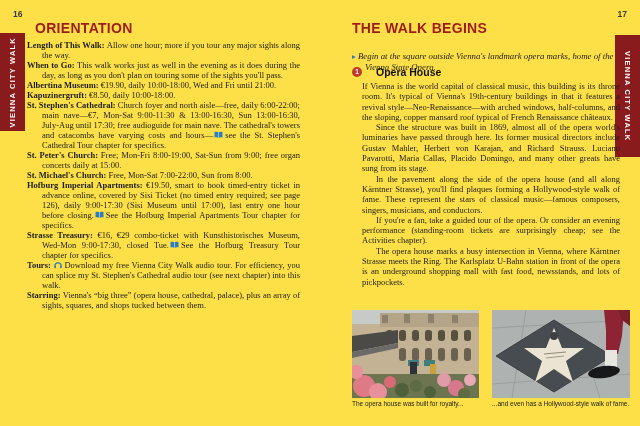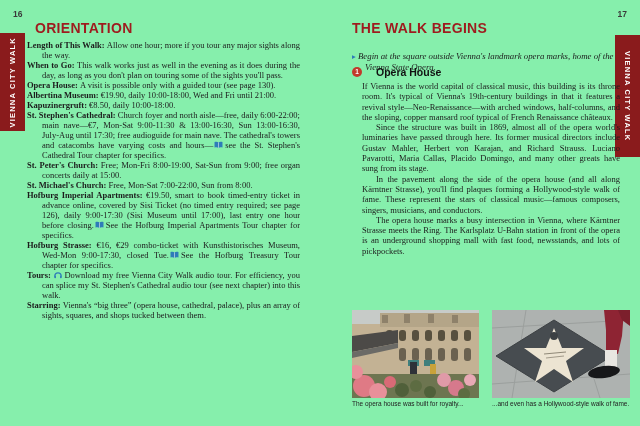--- a/index.html
+++ b/index.html
@@ -1,18 +1,18 @@
 <!DOCTYPE html>
 <html><head>
 <meta charset="utf-8">
 <style>
   html,body { margin:0; padding:0; background:#e9e9e9; }
   .stage {
     position:relative; width:640px; height:426px; margin:0 auto;
-    background:#86efac; overflow:hidden;
+    background:#fde047; overflow:hidden;
     font-family:"Liberation Serif", serif; color:#1c1c1c;
     -webkit-font-smoothing:antialiased;
   }
   .pagenum {
     position:absolute; top:9px;
     font-family:"Liberation Sans", sans-serif; font-weight:bold; font-size:8.5px; color:#3a3a3a;
   }
   .pagenum.pn-left { left:13px; }
   .pagenum.pn-right { right:13px; }
 
@@ -90,34 +90,33 @@
   <div class="tab tab-right">
     <span class="vert">VIENNA CITY WALK</span>
   </div>
 
   <h1 class="page-title pt-left">ORIENTATION</h1>
   <h1 class="page-title pt-right">THE WALK BEGINS</h1>
 
   <div class="orientation-list">
       <p class="entry"><b>Length of This Walk: </b>Allow one hour; more if you tour any major sights along the way.</p>
       <p class="entry"><b>When to Go: </b>This walk works just as well in the evening as it does during the day, as long as you don't plan on touring some of the sights you'll pass.</p>
-      <p class="entry"><b>Opera House: </b>A visit is possible only with a guided tour (see page 130).</p>
       <p class="entry"><b>Albertina Museum: </b>€19.90, daily 10:00-18:00, Wed and Fri until 21:00.</p>
       <p class="entry"><b>Kapuzinergruft: </b>€8.50, daily 10:00-18:00.</p>
       <p class="entry"><b>St. Stephen's Cathedral: </b>Church foyer and north aisle—free, daily 6:00-22:00; main nave—€7, Mon-Sat 9:00-11:30 &amp; 13:00-16:30, Sun 13:00-16:30, July-Aug until 17:30; free audioguide for main nave. The cathedral's towers and catacombs have varying costs and hours—<span class="inline-icon"><svg viewBox="0 0 12 10" width="9" height="8">
             <path d="M6 1.6 C4.9 0.5 2.7 0.3 0.7 1.0 L0.7 8.4 C2.7 7.7 4.9 7.9 6 8.9 C7.1 7.9 9.3 7.7 11.3 8.4 L11.3 1.0 C9.3 0.3 7.1 0.5 6 1.6 Z" fill="#2E7CB8"></path>
             <line x1="6" y1="1.6" x2="6" y2="8.9" stroke="#fff" stroke-width="0.7"></line>
           </svg></span>see the St. Stephen's Cathedral Tour chapter for specifics.</p>
       <p class="entry"><b>St. Peter's Church: </b>Free; Mon-Fri 8:00-19:00, Sat-Sun from 9:00; free organ concerts daily at 15:00.</p>
       <p class="entry"><b>St. Michael's Church: </b>Free, Mon-Sat 7:00-22:00, Sun from 8:00.</p>
       <p class="entry"><b>Hofburg Imperial Apartments: </b>€19.50, smart to book timed-entry ticket in advance online, covered by Sisi Ticket (no timed entry required; see page 126), daily 9:00-17:30 (Sisi Museum until 17:00), last entry one hour before closing.<span class="inline-icon"><svg viewBox="0 0 12 10" width="9" height="8">
             <path d="M6 1.6 C4.9 0.5 2.7 0.3 0.7 1.0 L0.7 8.4 C2.7 7.7 4.9 7.9 6 8.9 C7.1 7.9 9.3 7.7 11.3 8.4 L11.3 1.0 C9.3 0.3 7.1 0.5 6 1.6 Z" fill="#2E7CB8"></path>
             <line x1="6" y1="1.6" x2="6" y2="8.9" stroke="#fff" stroke-width="0.7"></line>
           </svg></span>See the Hofburg Imperial Apartments Tour chapter for specifics.</p>
-      <p class="entry"><b>Hofburg Strasse: </b>€16, €29 combo-ticket with Kunsthistorisches Museum, Wed-Mon 9:00-17:30, closed Tue.<span class="inline-icon"><svg viewBox="0 0 12 10" width="9" height="8">
+      <p class="entry"><b>Strasse Treasury: </b>€16, €29 combo-ticket with Kunsthistorisches Museum, Wed-Mon 9:00-17:30, closed Tue.<span class="inline-icon"><svg viewBox="0 0 12 10" width="9" height="8">
             <path d="M6 1.6 C4.9 0.5 2.7 0.3 0.7 1.0 L0.7 8.4 C2.7 7.7 4.9 7.9 6 8.9 C7.1 7.9 9.3 7.7 11.3 8.4 L11.3 1.0 C9.3 0.3 7.1 0.5 6 1.6 Z" fill="#2E7CB8"></path>
             <line x1="6" y1="1.6" x2="6" y2="8.9" stroke="#fff" stroke-width="0.7"></line>
           </svg></span>See the Hofburg Treasury Tour chapter for specifics.</p>
       <p class="entry"><b>Tours: </b><span class="inline-icon"><svg viewBox="0 0 10 10" width="8" height="8">
             <path d="M1.1 6.2 A3.9 3.9 0 0 1 8.9 6.2" fill="none" stroke="#2E7CB8" stroke-width="1.5"></path>
             <rect x="0.3" y="5.5" width="2.2" height="3.6" rx="1" fill="#2E7CB8"></rect>
             <rect x="7.5" y="5.5" width="2.2" height="3.6" rx="1" fill="#2E7CB8"></rect>
           </svg></span>Download my free Vienna City Walk audio tour. For efficiency, you can splice my St. Stephen's Cathedral audio tour (see next chapter) into this walk.</p>
       <p class="entry"><b>Starring: </b>Vienna's “big three” (opera house, cathedral, palace), plus an array of sights, squares, and shops tucked between them.</p>
     </div>
@@ -126,20 +125,21 @@
 
   <div class="section-head">
     <span class="badge">1</span>
     <span>Opera House</span>
   </div>
 
   <div class="walk-body">
       <p class="para">If Vienna is the world capital of classical music, this building is its throne room. It's typical of Vienna's 19th-century buildings in that it features a revival style—Neo-Renaissance—with arched windows, half-columns, and the sloping, copper mansard roof typical of French Renaissance châteaux.</p>
       <p class="para">Since the structure was built in 1869, almost all of the opera world's luminaries have passed through here. Its former musical directors include Gustav Mahler, Herbert von Karajan, and Richard Strauss. Luciano Pavarotti, Maria Callas, Placido Domingo, and many other greats have sung from its stage.</p>
       <p class="para">In the pavement along the side of the opera house (and all along Kärntner Strasse), you'll find plaques forming a Hollywood-style walk of fame. These represent the stars of classical music—famous composers, singers, musicians, and conductors.</p>
+      <p class="para">If you're a fan, take a guided tour of the opera. Or consider an evening performance (standing-room tickets are surprisingly cheap; see the Activities chapter).</p>
       <p class="para">The opera house marks a busy intersection in Vienna, where Kärntner Strasse meets the Ring. The Karlsplatz U-Bahn station in front of the opera is an underground shopping mall with fast food, newsstands, and lots of pickpockets.</p>
     </div>
 
   <figure class="figure fig-0" style="margin:0;">
     <svg class="photo" viewBox="0 0 127 88" preserveAspectRatio="none">
       <rect x="0" y="0" width="127" height="88" fill="#c7cbc8"></rect>
       <rect x="0" y="14" width="127" height="54" fill="#c3b294"></rect>
       <rect x="28" y="3" width="99" height="14" fill="#b4a588"></rect>
       <rect x="30" y="5" width="6" height="8" fill="#8e816a"></rect>
       <rect x="52" y="4" width="6" height="9" fill="#8e816a"></rect>

